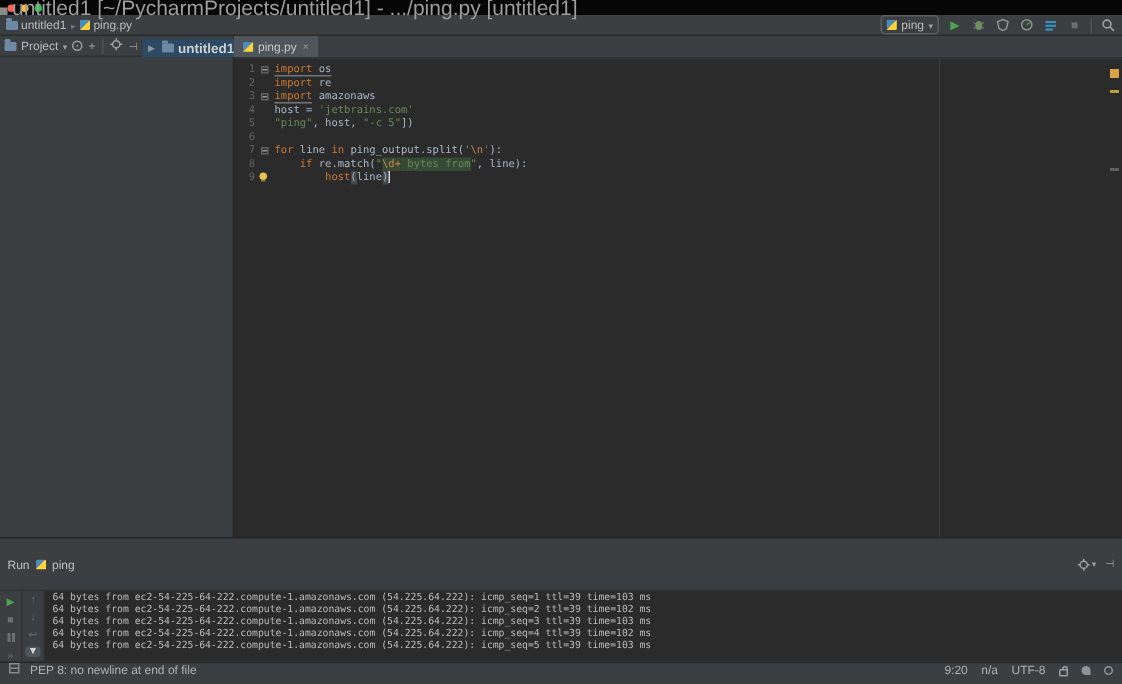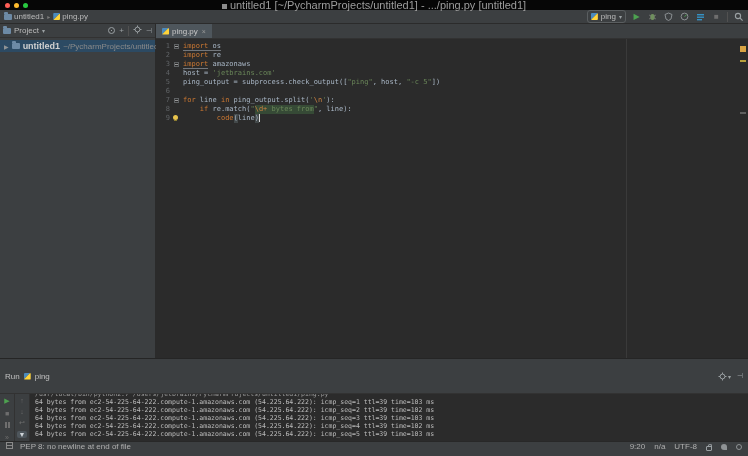--- a/index.html
+++ b/index.html
@@ -9,21 +9,21 @@
     background:#3c3f41; color:#bbbbbb;
     display:flex; flex-direction:column;
     -webkit-font-smoothing:antialiased;
   }
 
   
   .titlebar { height:10px; background:#060606; display:flex; align-items:center; position:relative; flex:none; }
   .traffic { display:flex; gap:4px; margin-left:5px; }
   .tl { width:5px; height:5px; border-radius:50%; }
   .tl.red{background:#ff5f57}.tl.yellow{background:#febc2e}.tl.green{background:#28c840}
-  .win-title { position:absolute; left:0; right:0; text-align:center; font-size:11px; color:#9d9d9d; line-height:10px; }
+  .win-title { position:absolute; left:0; right:0; font-size:14px; color:#9d9d9d; line-height:10px; }
   .win-ico { display:inline-block; width:5px; height:5px; background:#8b8b8b; margin-right:3px; vertical-align:0; }
 
   
   .navbar { height:14px; background:#3c3f41; border-bottom:1px solid #2b2b2b; display:flex; align-items:center; padding:0 4px; flex:none; }
   .crumbs { display:flex; align-items:center; gap:3px; font-size:8px; color:#bbbbbb; }
   .crumb { display:flex; align-items:center; gap:2px; cursor:default; }
   .crumb-sep { color:#7a7a7a; font-size:6px; }
   .nav-right { margin-left:auto; display:flex; align-items:center; gap:5px; }
   .runcfg { display:flex; align-items:center; gap:3px; border:1px solid #5a5e60; border-radius:3px; padding:1px 3px; font-size:8px; color:#bbbbbb; background:#3c3f41; }
   .tbtn { display:flex; align-items:center; justify-content:center; width:11px; height:11px; font-size:8px; }
@@ -37,21 +37,21 @@
   .pyico .b { background:#4b8bbe; clip-path:polygon(0 0,100% 0,0 100%); }
   .pyico .y { background:#ffd43b; clip-path:polygon(100% 0,100% 100%,0 100%); }
   .folder { width:8px; height:6px; background:#6d8aa5; border-radius:1px; position:relative; flex:none; }
   .folder:before { content:""; position:absolute; top:-2px; left:0; width:4px; height:2px; background:#6d8aa5; border-radius:1px 1px 0 0; }
   .libico { display:flex; gap:1px; align-items:flex-end; height:7px; flex:none; }
   .libico i { width:2px; background:#6d8aa5; }
   .libico i:nth-child(1){height:6px}.libico i:nth-child(2){height:7px; background:#c9cdd0}.libico i:nth-child(3){height:6px}
 
   
   .main { flex:1; display:flex; min-height:0; }
-  .project { width:156px; background:#3c3f41; border-right:1px solid #2b2b2b; display:flex; flex-direction:column; flex:none; }
+  .project { width:156px; background:#3c3f41; border-right:1px solid #2b2b2b; display:flex; flex-direction:row; flex:none; }
   .pj-head { height:14px; display:flex; align-items:center; padding:0 3px; font-size:8px; color:#bbbbbb; gap:3px; border-bottom:1px solid #323232; }
   .pj-tools { margin-left:auto; display:flex; align-items:center; gap:4px; color:#9aa0a3; }
   .target { width:7px; height:7px; border:1px solid #9aa0a3; border-radius:50%; position:relative; }
   .target:before { content:""; position:absolute; left:2px; top:2px; width:1px; height:1px; background:#9aa0a3; }
   .plus { font-size:8px; line-height:7px; }
   .tree { padding-top:2px; font-size:9px; }
   .trow { height:12px; display:flex; align-items:center; gap:3px; padding-left:4px; color:#bbbbbb; }
   .trow.sel { background:#2c4a63; }
   .arrow { color:#8f9395; font-size:6px; width:6px; }
   .tname { font-weight:bold; color:#d0d0d0; white-space:nowrap; }
@@ -224,25 +224,25 @@
         <span>ping.py</span>
         <span class="x">×</span>
       </div>
     </div>
     <div class="editor">
       <div class="code" id="code-lines">
           <div class="line"><span class="ln">1</span><span class="foldcol"><span class="foldbox"></span></span><span class="kw u">import</span><span class="pl u"> os</span></div>
           <div class="line"><span class="ln">2</span><span class="foldcol"></span><span class="kw">import</span><span class="pl"> re</span></div>
           <div class="line"><span class="ln">3</span><span class="foldcol"><span class="foldbox"></span></span><span class="kw u">import</span><span class="pl"> amazonaws</span></div>
           <div class="line"><span class="ln">4</span><span class="foldcol"></span><span class="pl">host = </span><span class="str">'jetbrains.com'</span></div>
-          <div class="line"><span class="ln">5</span><span class="foldcol"></span><span class="pl">ping_output = subprocess.check_output([</span><span class="str">"ping"</span><span class="pl">, host, </span><span class="str">"-c 5"</span><span class="pl">])</span></div>
+          <div class="line"><span class="ln">5</span><span class="foldcol"></span><span class="str">"ping"</span><span class="pl">, host, </span><span class="str">"-c 5"</span><span class="pl">])</span></div>
           <div class="line"><span class="ln">6</span><span class="foldcol"></span></div>
           <div class="line"><span class="ln">7</span><span class="foldcol"><span class="foldbox"></span></span><span class="kw">for</span><span class="pl"> line </span><span class="kw">in</span><span class="pl"> ping_output.split(</span><span class="str">'</span><span class="esc">\n</span><span class="str">'</span><span class="pl">):</span></div>
           <div class="line"><span class="ln">8</span><span class="foldcol"></span><span class="pl">    </span><span class="kw">if</span><span class="pl"> re.match(</span><span class="str">"</span><span class="esc rex">\d+</span><span class="str rex"> bytes from</span><span class="str">"</span><span class="pl">, line):</span></div>
-          <div class="line"><span class="ln">9</span><span class="foldcol"><span class="bulb"></span></span><span class="pl">        </span><span class="kw">code</span><span class="pl br">(</span><span class="pl">line</span><span class="pl br">)</span><span class="caret"></span></div>
+          <div class="line"><span class="ln">9</span><span class="foldcol"><span class="bulb"></span></span><span class="pl">        </span><span class="kw">host</span><span class="pl br">(</span><span class="pl">line</span><span class="pl br">)</span><span class="caret"></span></div>
         </div>
       <div class="margin-line"></div>
       <div class="stripe">
         <span class="sq"></span>
         <span class="m1"></span>
         <span class="m2"></span>
       </div>
     </div>
   </div>
 </div>
@@ -279,21 +279,20 @@
       <span class="tbtn grey">»</span>
     </div>
     <div class="rtools">
       <span class="tbtn grey">↑</span>
       <span class="tbtn grey">↓</span>
       <span class="tbtn grey">↩</span>
       <span class="tbtn selbox">▼</span>
       <span class="tbtn grey">»</span>
     </div>
     <div class="console" id="console">
-        <div class="cline clip">/usr/local/bin/python2.7 /Users/jetbrains/PycharmProjects/untitled1/ping.py</div>
         <div class="cline">64 bytes from ec2-54-225-64-222.compute-1.amazonaws.com (54.225.64.222): icmp_seq=1 ttl=39 time=103 ms</div>
         <div class="cline">64 bytes from ec2-54-225-64-222.compute-1.amazonaws.com (54.225.64.222): icmp_seq=2 ttl=39 time=102 ms</div>
         <div class="cline">64 bytes from ec2-54-225-64-222.compute-1.amazonaws.com (54.225.64.222): icmp_seq=3 ttl=39 time=103 ms</div>
         <div class="cline">64 bytes from ec2-54-225-64-222.compute-1.amazonaws.com (54.225.64.222): icmp_seq=4 ttl=39 time=102 ms</div>
         <div class="cline">64 bytes from ec2-54-225-64-222.compute-1.amazonaws.com (54.225.64.222): icmp_seq=5 ttl=39 time=103 ms</div>
         <div class="cline exit">Process finished with exit code 0</div>
       </div>
   </div>
 </div>
 

